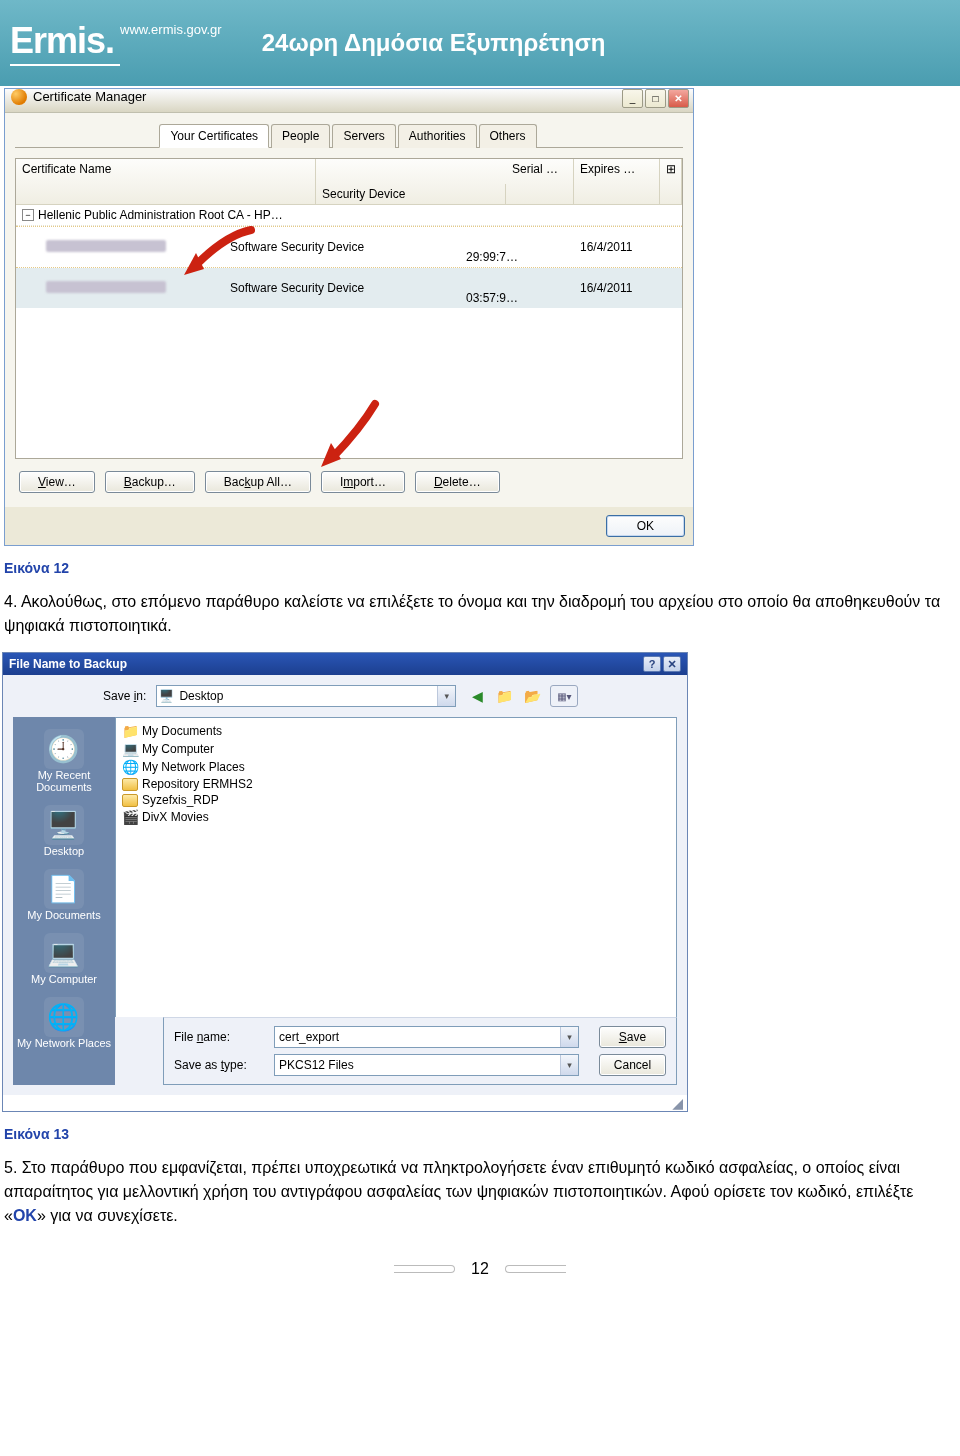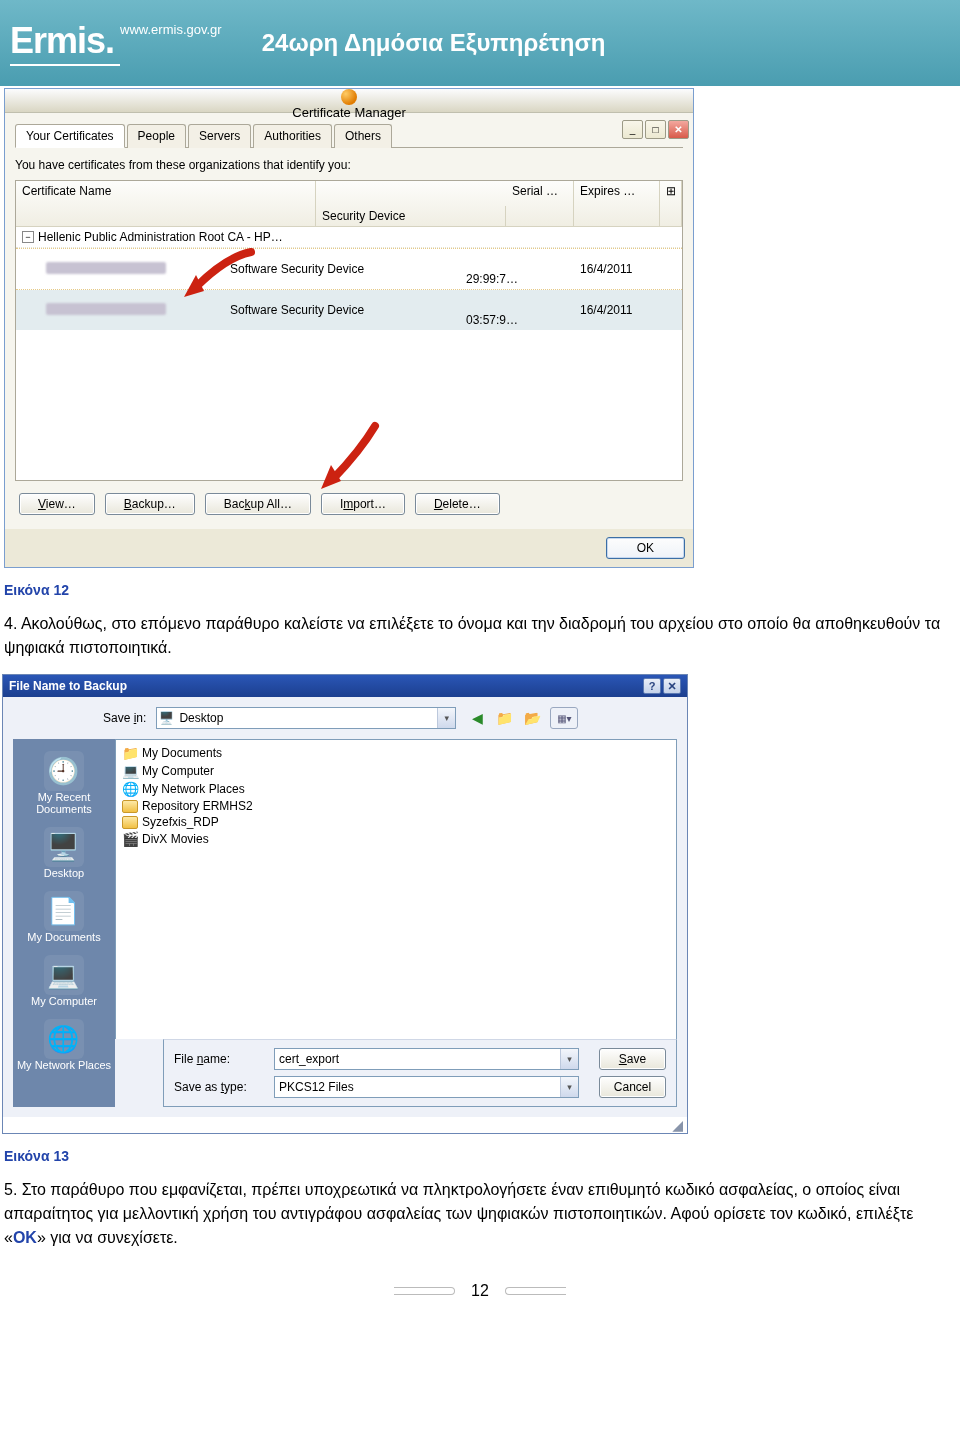--- a/index.html
+++ b/index.html
@@ -19,35 +19,34 @@
 
   
   .win {
     border: 1px solid #7a9ecf;
     background: #ece9d8;
     margin: 2px 0 0 4px;
   }
   .win-titlebar {
     height: 24px;
     background: linear-gradient(#fcfcfd, #d9d6c3);
-    display: flex; align-items: center;
+    display: flex; 
     border-bottom: 1px solid #c0bfae;
-    flex-direction: column;
   }
   .win-icon { width: 16px; height: 16px; margin: 0 6px; display: inline-flex; align-items: center; justify-content: center; }
   .ff-icon { width: 16px; height: 16px; background: radial-gradient(circle at 30% 30%, #ffcc66, #e07b00 70%); border-radius: 50%; position: relative; }
   .win-title-text { font-size: 13px; color: #000; }
   .win-ctl { margin-left: auto; display: flex; gap: 2px; padding-right: 4px; }
   .win-btn { width: 21px; height: 19px; border: 1px solid #9c9a86; background: linear-gradient(#f8f6ea,#ece9d1); border-radius: 2px; display: flex; align-items: center; justify-content: center; font-size: 10px; }
   .win-btn.close { background: linear-gradient(#f3a79e,#d85b4a); color: #fff; font-weight: bold; }
 
   .win-body { padding: 10px; background: #f6f5ee; }
 
   
-  .tabbar { display: flex; border-bottom: 1px solid #aca899; margin-bottom: 10px; }
+  .tabbar { display: flex; border-bottom: 1px solid #aca899; margin-bottom: 10px; justify-content: center; }
   .tab {
     padding: 4px 10px;
     font-size: 12px;
     border: 1px solid #aca899;
     border-bottom: none;
     background: #f3f0e6;
     margin-right: 2px;
     border-top-left-radius: 3px;
     border-top-right-radius: 3px;
     position: relative; top: 1px;
@@ -195,21 +194,20 @@
   </div>
   <div class="win-body">
     <div class="tabbar">
       <div class="tab active">Your Certificates</div>
       <div class="tab">People</div>
       <div class="tab">Servers</div>
       <div class="tab">Authorities</div>
       <div class="tab">Others</div>
     </div>
 
-    <div class="caption">You have certificates from these organizations that identify you:</div>
 
     <div class="list-frame">
       <div class="list-head">
         <div class="col col-name">Certificate Name</div>
         <div class="col col-dev">Security Device</div>
         <div class="col col-ser">Serial …</div>
         <div class="col col-exp">Expires …</div>
         <div class="col col-last">⊞</div>
       </div>
       <div class="cert-area">

